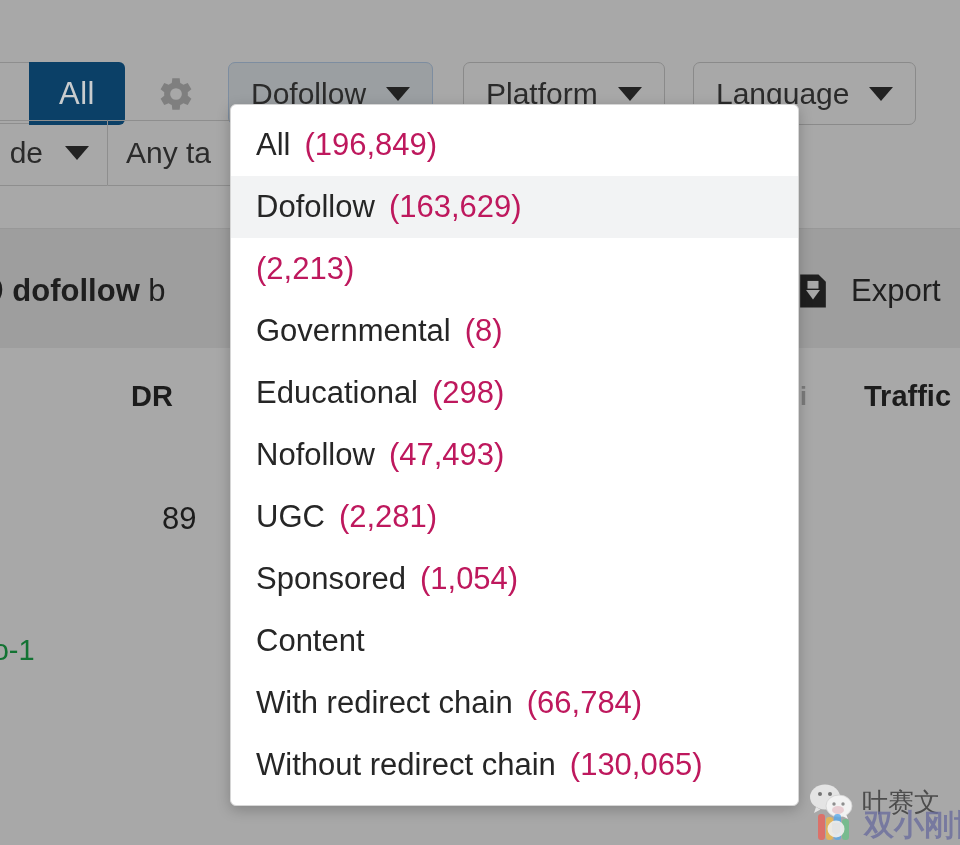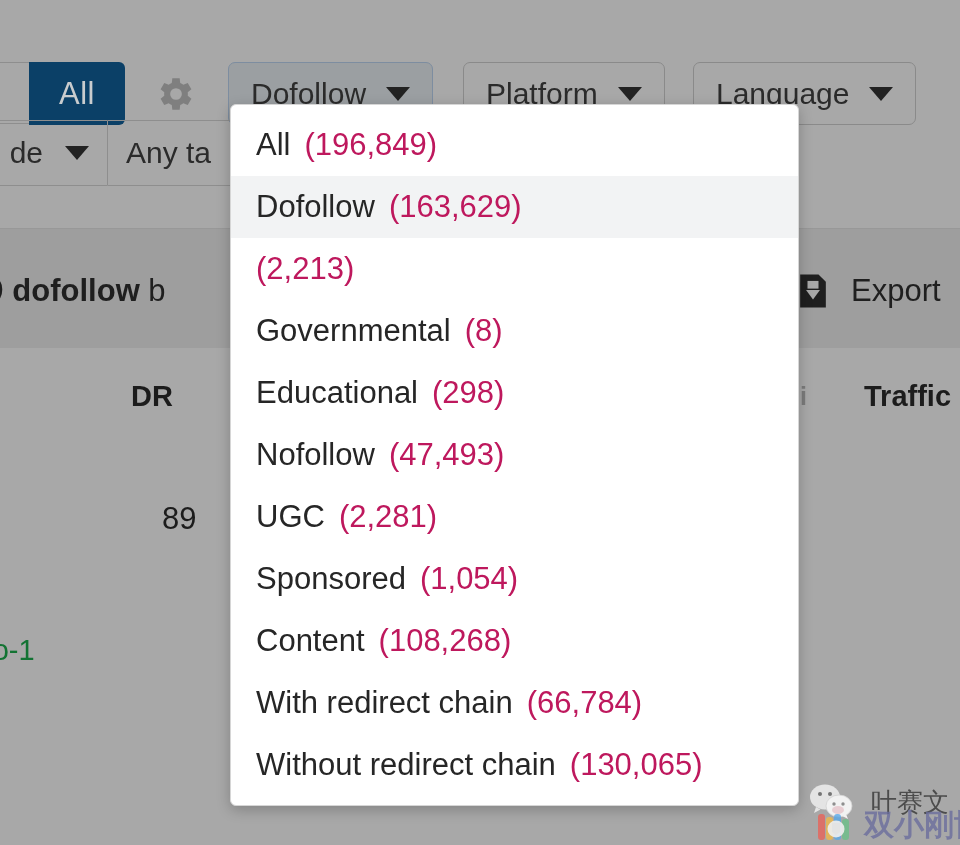--- a/index.html
+++ b/index.html
@@ -264,21 +264,21 @@
     color: #be185d;
   }
 
   
   #wm-wechat {
     position: absolute;
     left: 808px;
     top: 783px;
     display: flex;
     align-items: center;
-    gap: 17px;
+    gap: 8px;
     opacity: 0.85;
   }
   #wm-wechat .wm-text {
     font-size: 26px;
     color: #3c3c3c;
     font-family: "DejaVu Sans", sans-serif;
     white-space: nowrap;
   }
   #wm-blog {
     position: absolute;
@@ -407,21 +407,20 @@
     <div class="menu-item">
         <span class="mi-label">UGC</span>
         <span class="mi-count">(2,281)</span>
       </div>
     <div class="menu-item">
         <span class="mi-label">Sponsored</span>
         <span class="mi-count">(1,054)</span>
       </div>
     <div class="menu-item">
         <span class="mi-label">Content</span>
-        <span class="mi-count">(108,268)</span>
       </div>
     <div class="menu-item">
         <span class="mi-label">With redirect chain</span>
         <span class="mi-count">(66,784)</span>
       </div>
     <div class="menu-item">
         <span class="mi-label">Without redirect chain</span>
         <span class="mi-count">(130,065)</span>
       </div>
   </div>

